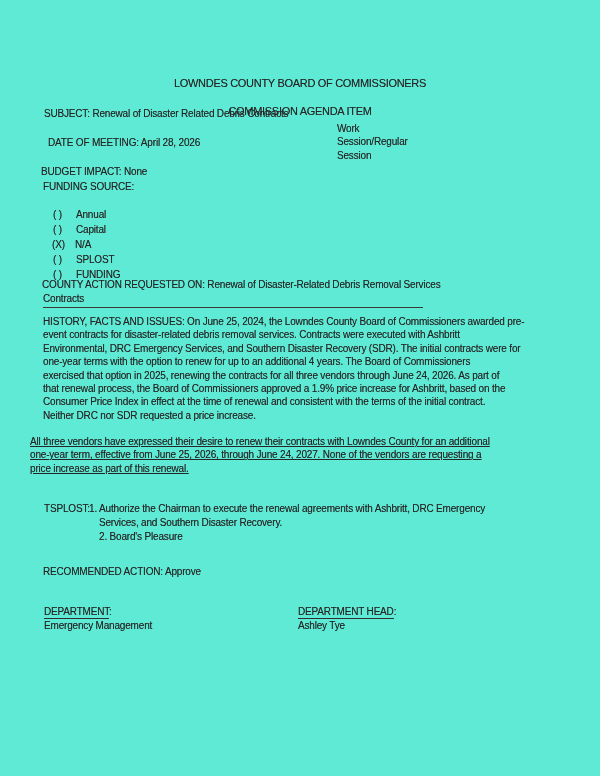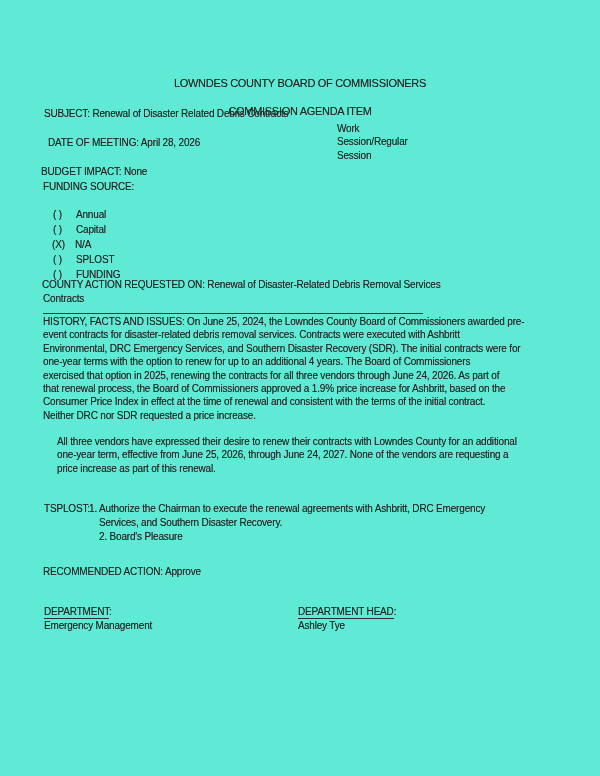--- a/index.html
+++ b/index.html
@@ -36,21 +36,21 @@
     line-height: 14px;
     white-space: pre-line;
   }
   .cb-mark {
     display: inline-block;
     width: 23px;
     white-space: pre;
   }
   .underline-rule {
     width: 380px;
-    padding-bottom: 8px;
+    padding-bottom: 2px;
     border-bottom: 1.6px solid #3a3a3a;
   }
   .ul-label {
     border-bottom: 1.2px solid #2e2e2e;
     padding-bottom: 0.5px;
   }
 </style>
 </head>
 <body>
 
@@ -94,21 +94,21 @@
 
   <div class="abs txt" style="top:315px; left:43px; width:520px;">HISTORY, FACTS AND ISSUES: On June 25, 2024, the Lowndes County Board of Commissioners awarded pre-
 event contracts for disaster-related debris removal services. Contracts were executed with Ashbritt
 Environmental, DRC Emergency Services, and Southern Disaster Recovery (SDR).  The initial contracts were for
 one-year terms with the option to renew for up to an additional 4 years.  The Board of Commissioners
 exercised that option in 2025, renewing the contracts for all three vendors through June 24, 2026.  As part of
 that renewal process, the Board of Commissioners approved a 1.9% price increase for Ashbritt, based on the
 Consumer Price Index in effect at the time of renewal and consistent with the terms of the initial contract.
 Neither DRC nor SDR requested a price increase.</div>
 
-  <div class="abs txt" style="top:435px; left:57px; width:520px;">All three vendors have expressed their desire to renew their contracts with Lowndes County for an additional
+  <div class="abs txt" style="top:435px; left:30px; width:520px;text-decoration:underline;">All three vendors have expressed their desire to renew their contracts with Lowndes County for an additional
 one-year term, effective from June 25, 2026, through June 24, 2027.  None of the vendors are requesting a
 price increase as part of this renewal.</div>
 
   <div class="abs txt" style="top:502px; left:44px;">TSPLOST:</div>
   <div class="abs txt" style="top:502px; left:89px; width:480px;">1. Authorize the Chairman to execute the renewal agreements with Ashbritt, DRC Emergency</div>
   <div class="abs txt" style="top:516px; left:99px; width:470px;">Services, and Southern Disaster Recovery.</div>
   <div class="abs txt" style="top:530px; left:99px;">2. Board's Pleasure</div>
 
   <div class="abs txt" style="top:565px; left:43px;">RECOMMENDED ACTION: Approve</div>
 

